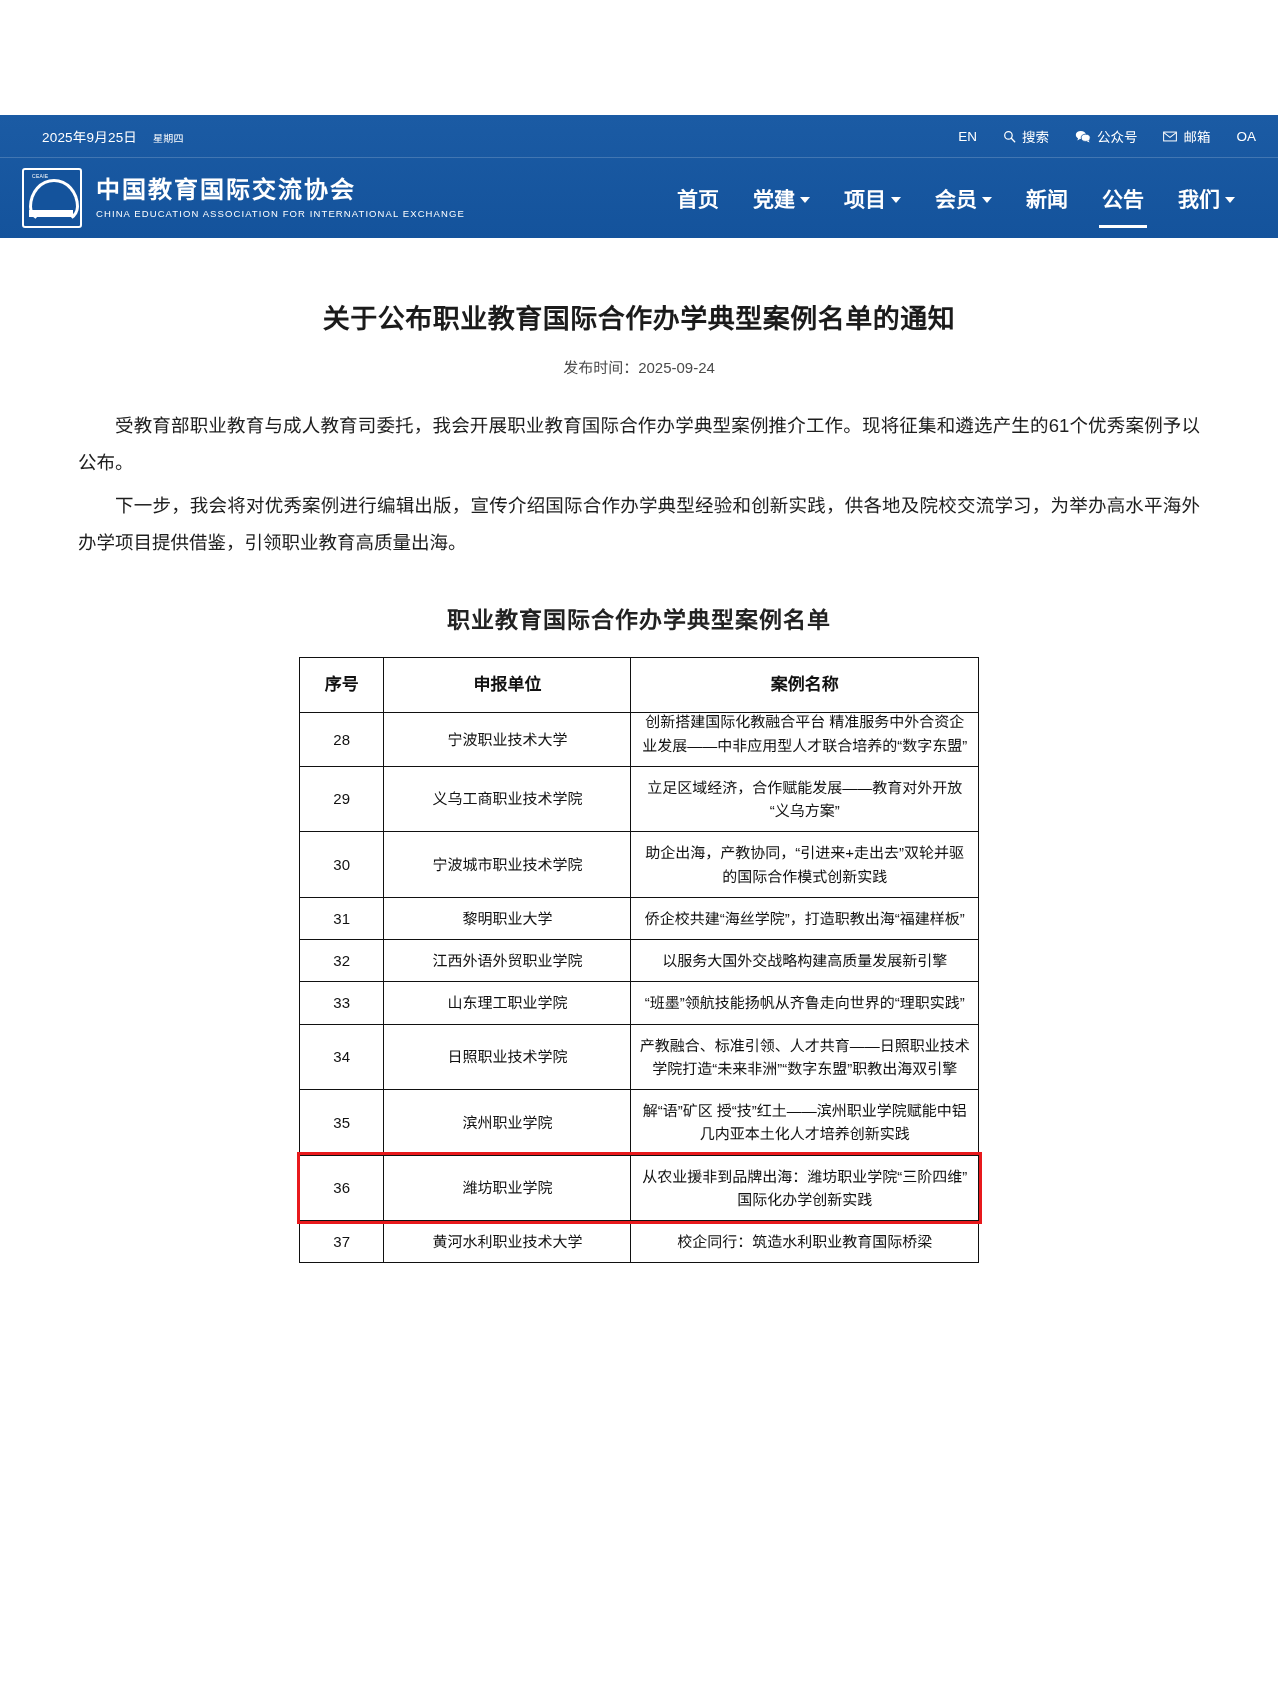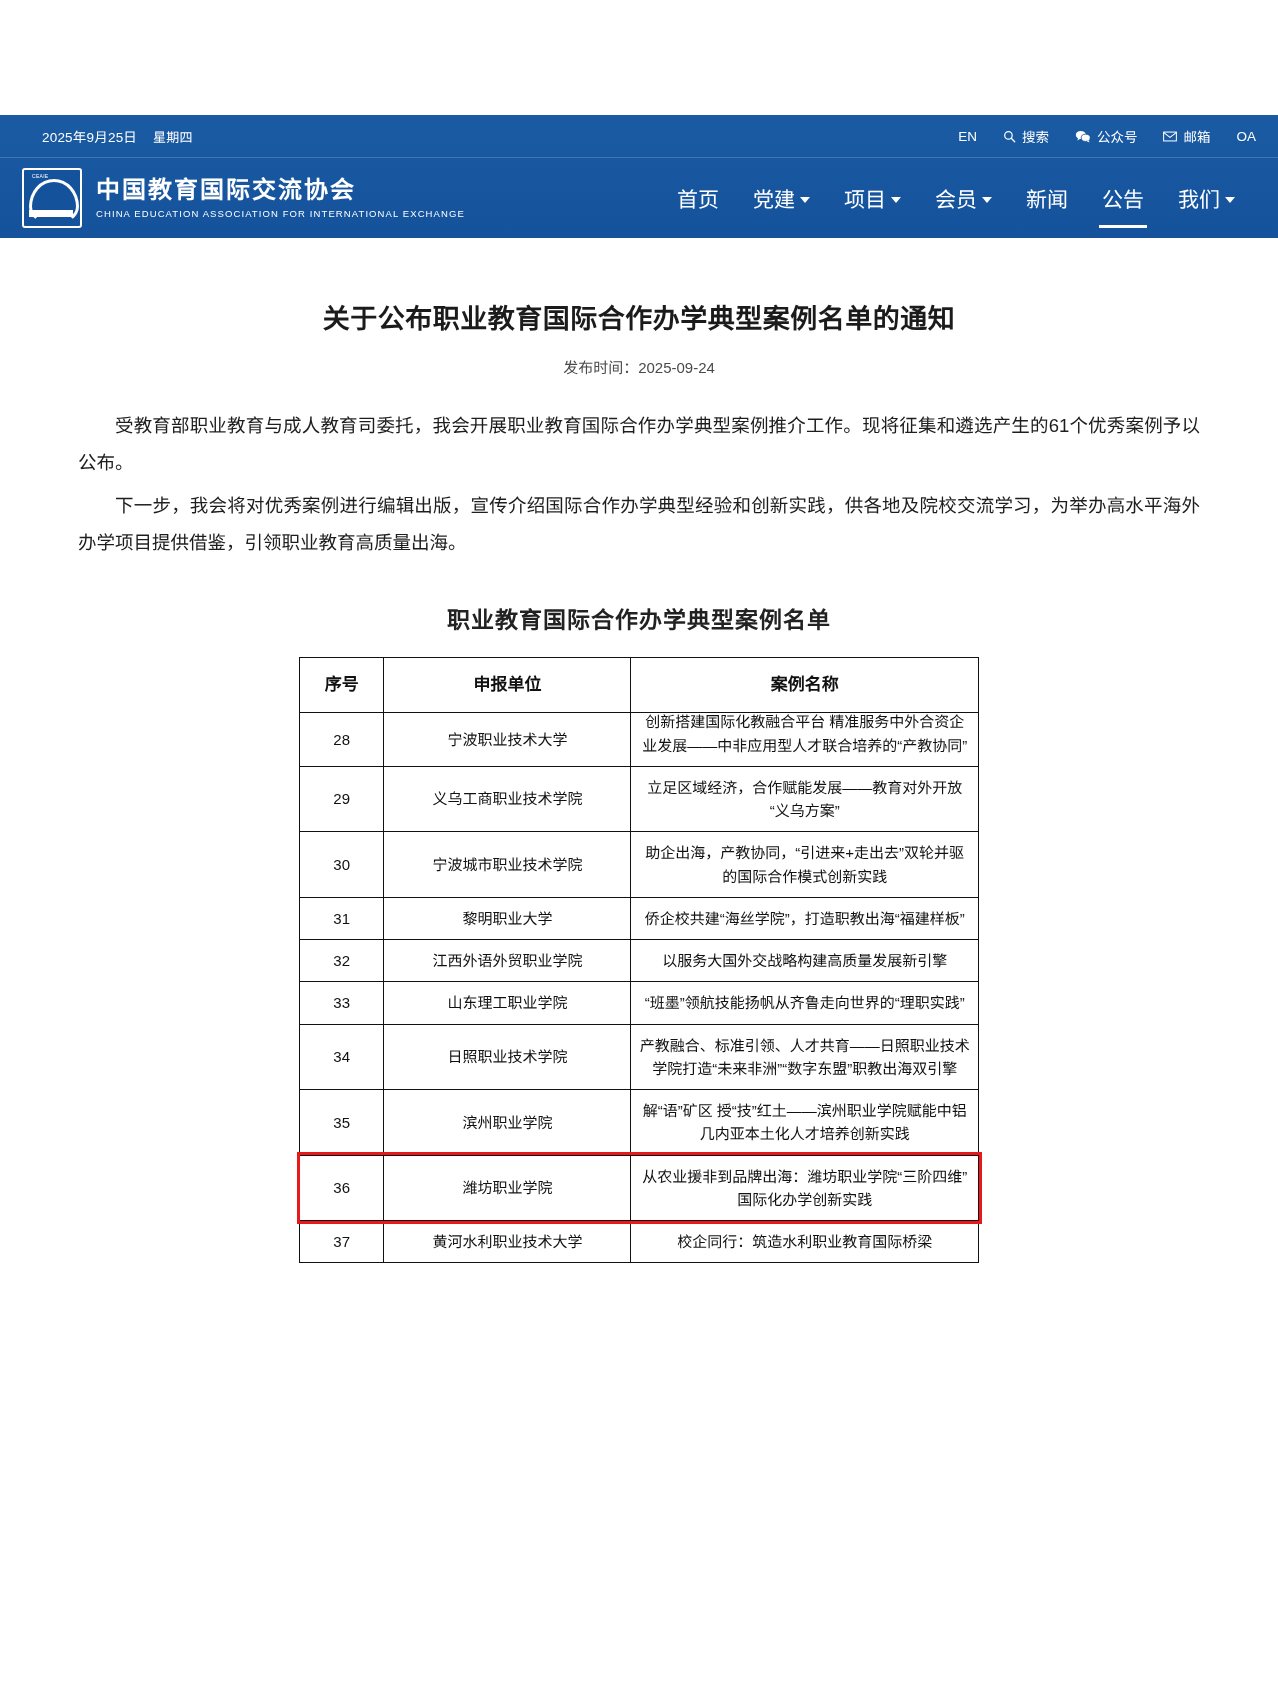--- a/index.html
+++ b/index.html
@@ -38,21 +38,21 @@
     border-bottom: 1px solid rgba(255,255,255,0.18);
   }
   .date-block {
     display: flex;
     align-items: baseline;
     gap: 16px;
     font-size: 13.5px;
     letter-spacing: .2px;
     margin-left: 20px;
   }
-  .date-block .weekday { font-size: 13px; }
+  .date-block .weekday { font-size: 10px; }
   .utility-spacer { flex: 1 1 auto; }
   .utility-links {
     display: flex;
     align-items: center;
     gap: 26px;
     font-size: 13.5px;
   }
   .util-item {
     display: flex;
     align-items: center;
@@ -132,21 +132,21 @@
     padding-right: 6px;
   }
   .nav-item {
     position: relative;
     display: flex;
     align-items: center;
     gap: 5px;
     height: 80px;
     padding: 0 15px;
     font-size: 21px;
-    font-weight: 400;
+    font-weight: 700;
     cursor: pointer;
     white-space: nowrap;
   }
   .nav-item.active::after {
     content: "";
     position: absolute;
     left: 12px; right: 12px;
     bottom: 10px;
     height: 3px;
     background: #fff;
@@ -363,21 +363,21 @@
               <th class="col-no">序号</th>
               <th class="col-unit">申报单位</th>
               <th class="col-case">案例名称</th>
             </tr>
           </thead>
           <tbody>
             <tr class="clipped">
               <td class="col-no">28</td>
               <td class="col-unit">宁波职业技术大学</td>
               <td class="col-case">
-                  <span class="clip-inner">创新搭建国际化教融合平台 精准服务中外合资企业发展——中非应用型人才联合培养的“产教协同”</span>
+                  <span class="clip-inner">创新搭建国际化教融合平台 精准服务中外合资企业发展——中非应用型人才联合培养的“数字东盟”</span>
                 </td>
             </tr>
             <tr>
               <td class="col-no">29</td>
               <td class="col-unit">义乌工商职业技术学院</td>
               <td class="col-case">立足区域经济，合作赋能发展——教育对外开放“义乌方案”</td>
             </tr>
             <tr>
               <td class="col-no">30</td>
               <td class="col-unit">宁波城市职业技术学院</td>

